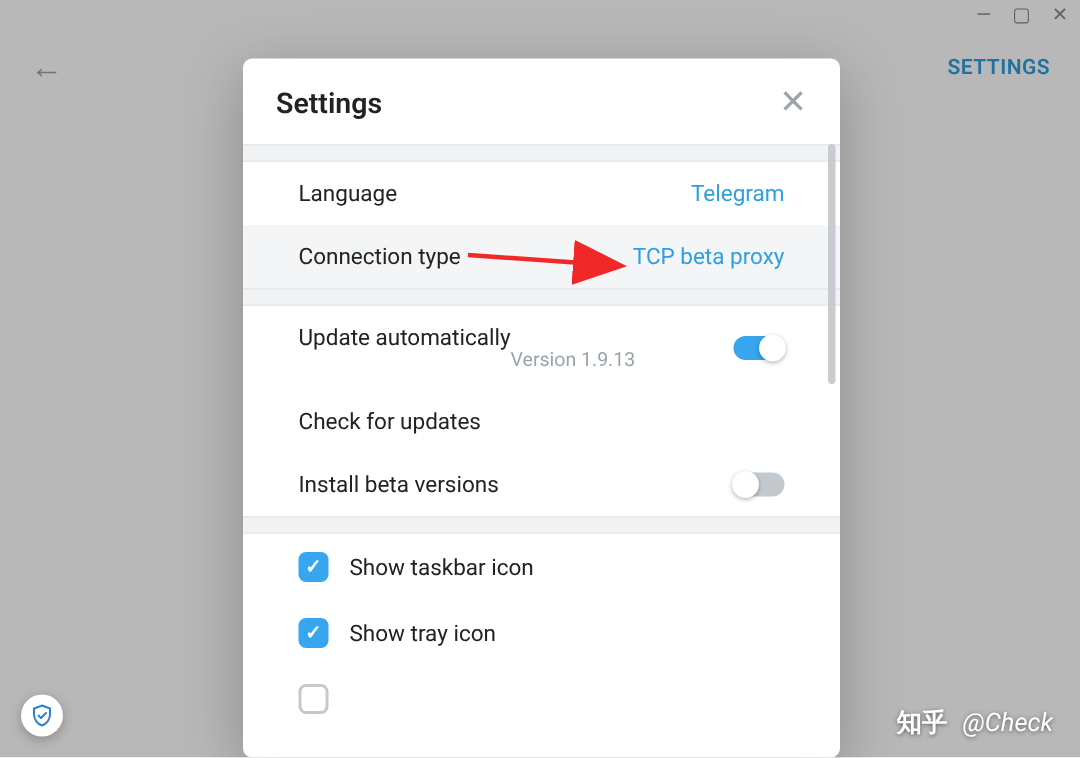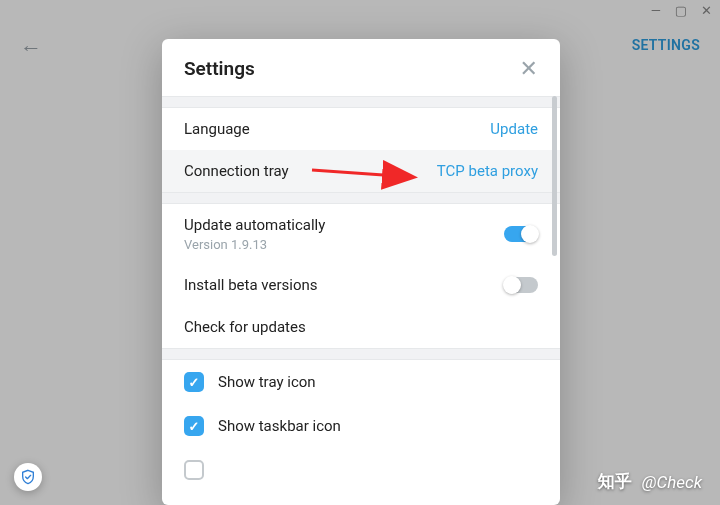--- a/index.html
+++ b/index.html
@@ -21,25 +21,25 @@
   
   .modal { position:absolute; top:39px; left:162px; width:398px; height:466px; background:#fff; border-radius:6px; box-shadow:0 10px 40px rgba(0,0,0,0.25); display:flex; flex-direction:column; }
   .modal-head { display:flex; align-items:center; justify-content:space-between; padding:18px 22px 16px 22px; }
   .modal-title { font-size:19px; font-weight:600; color:#222; }
   .modal-close { color:#9aa4ab; font-size:22px; line-height:1; }
   .scroll { position:relative; flex:1; overflow:hidden; }
   .scrollbar { position:absolute; top:0; right:3px; width:5px; height:160px; background:#c8ccd0; border-radius:3px; }
 
   .sep { height:12px; background:#f1f2f4; border-top:1px solid #e6e8ea; border-bottom:1px solid #e6e8ea; }
 
-  .row { display:flex; align-items:center; justify-content:space-between; padding:12px 22px; font-size:15px; color:#222; }
+  .row { display:flex; align-items:center; justify-content:space-between; padding:12px 37px; font-size:15px; color:#222; }
   .row.hl { background:#f4f5f6; }
   .row .link { color:#2f9fe0; }
-  .sub { color:#9aa4ab; font-size:13px; margin-top:3px; }
-  .row-col { display:flex; flex-direction:column; }
+  .sub { color:#9aa4ab; font-size:13px; margin-top:17px; }
+  .row-col { display:flex; }
   .row .left { display:flex; align-items:center; gap:14px; }
 
   .chk { width:20px; height:20px; border-radius:5px; display:flex; align-items:center; justify-content:center; flex-shrink:0; }
   .chk.on { background:#37a6ef; }
   .chk.off { border:2px solid #c4c9cd; }
   .chk.on::after { content:"✓"; color:#fff; font-size:13px; font-weight:700; }
 
   .toggle { width:34px; height:16px; border-radius:10px; position:relative; }
   .toggle.on { background:#37a6ef; }
   .toggle.off { background:#c4c9cd; }
@@ -80,60 +80,60 @@
     <div class="modal-close">✕</div>
   </div>
 
   <div class="scroll">
     <div class="scrollbar"></div>
 
     <div class="sep"></div>
 
     <div class="row">
       <span>Language</span>
-      <span class="link">Update</span>
+      <span class="link">Telegram</span>
     </div>
 
     <div class="row hl">
-      <span>Connection tray</span>
+      <span>Connection type</span>
       <span class="link">TCP beta proxy</span>
     </div>
 
     <div class="sep"></div>
 
     <div class="row">
       <div class="row-col">
         <span>Update automatically</span>
         <span class="sub">Version 1.9.13</span>
       </div>
       <div class="toggle on"></div>
     </div>
 
     <div class="row">
-      <span>Install beta versions</span>
-      <div class="toggle off"></div>
+      <span>Check for updates</span>
     </div>
 
     <div class="row">
-      <span>Check for updates</span>
+      <span>Install beta versions</span>
+      <div class="toggle off"></div>
     </div>
 
     <div class="sep"></div>
 
     <div class="row">
       <div class="left">
         <div class="chk on"></div>
-        <span>Show tray icon</span>
+        <span>Show taskbar icon</span>
       </div>
     </div>
 
     <div class="row">
       <div class="left">
         <div class="chk on"></div>
-        <span>Show taskbar icon</span>
+        <span>Show tray icon</span>
       </div>
     </div>
 
     <div class="row">
       <div class="left">
         <div class="chk off"></div>
       </div>
     </div>
 
   </div>

